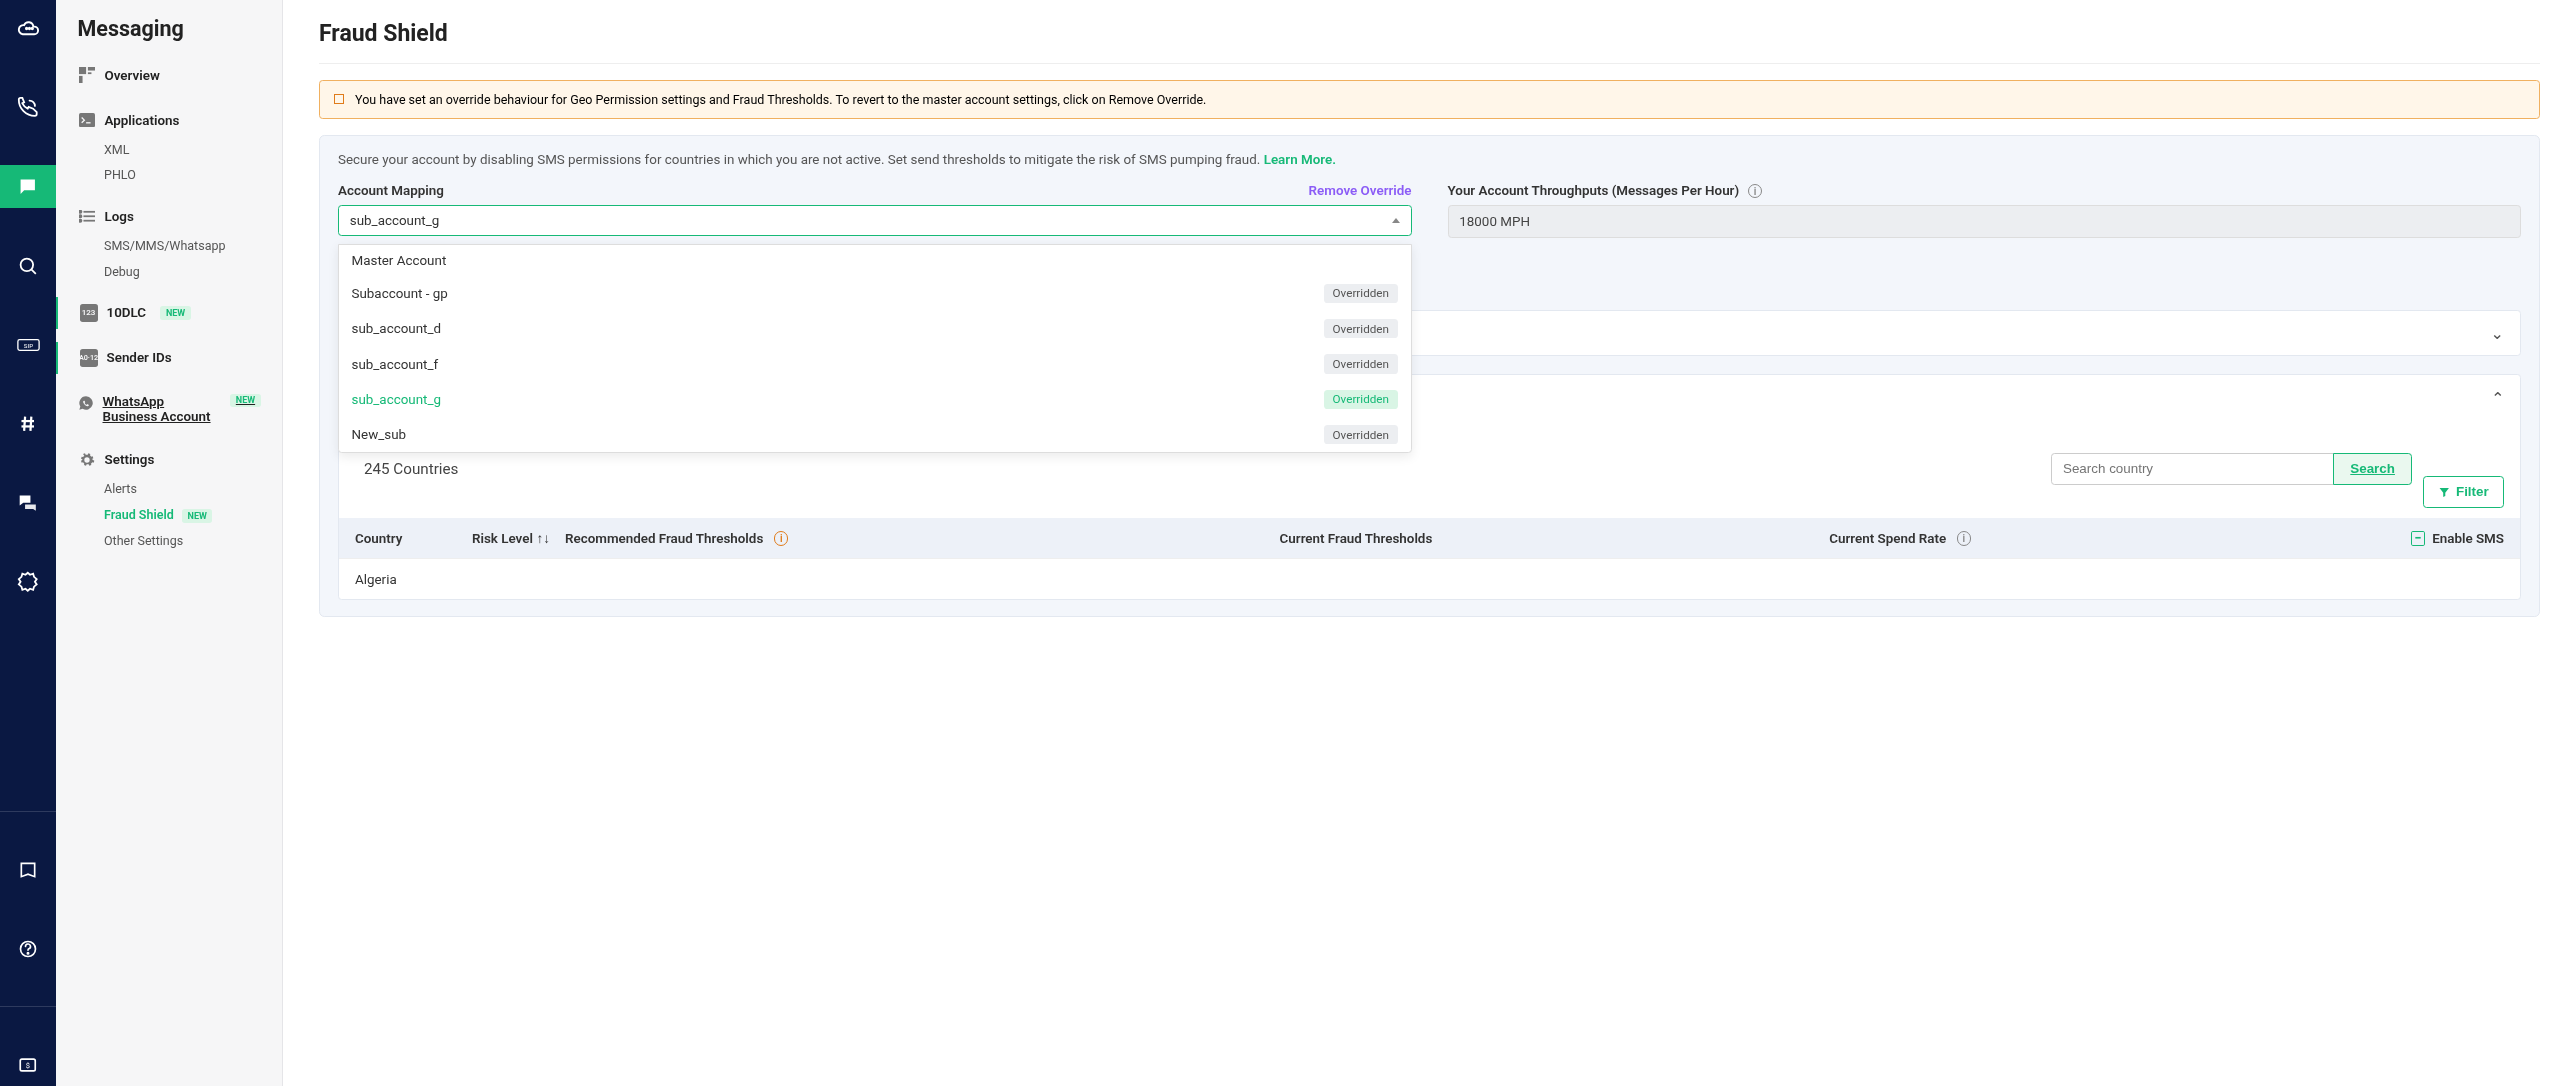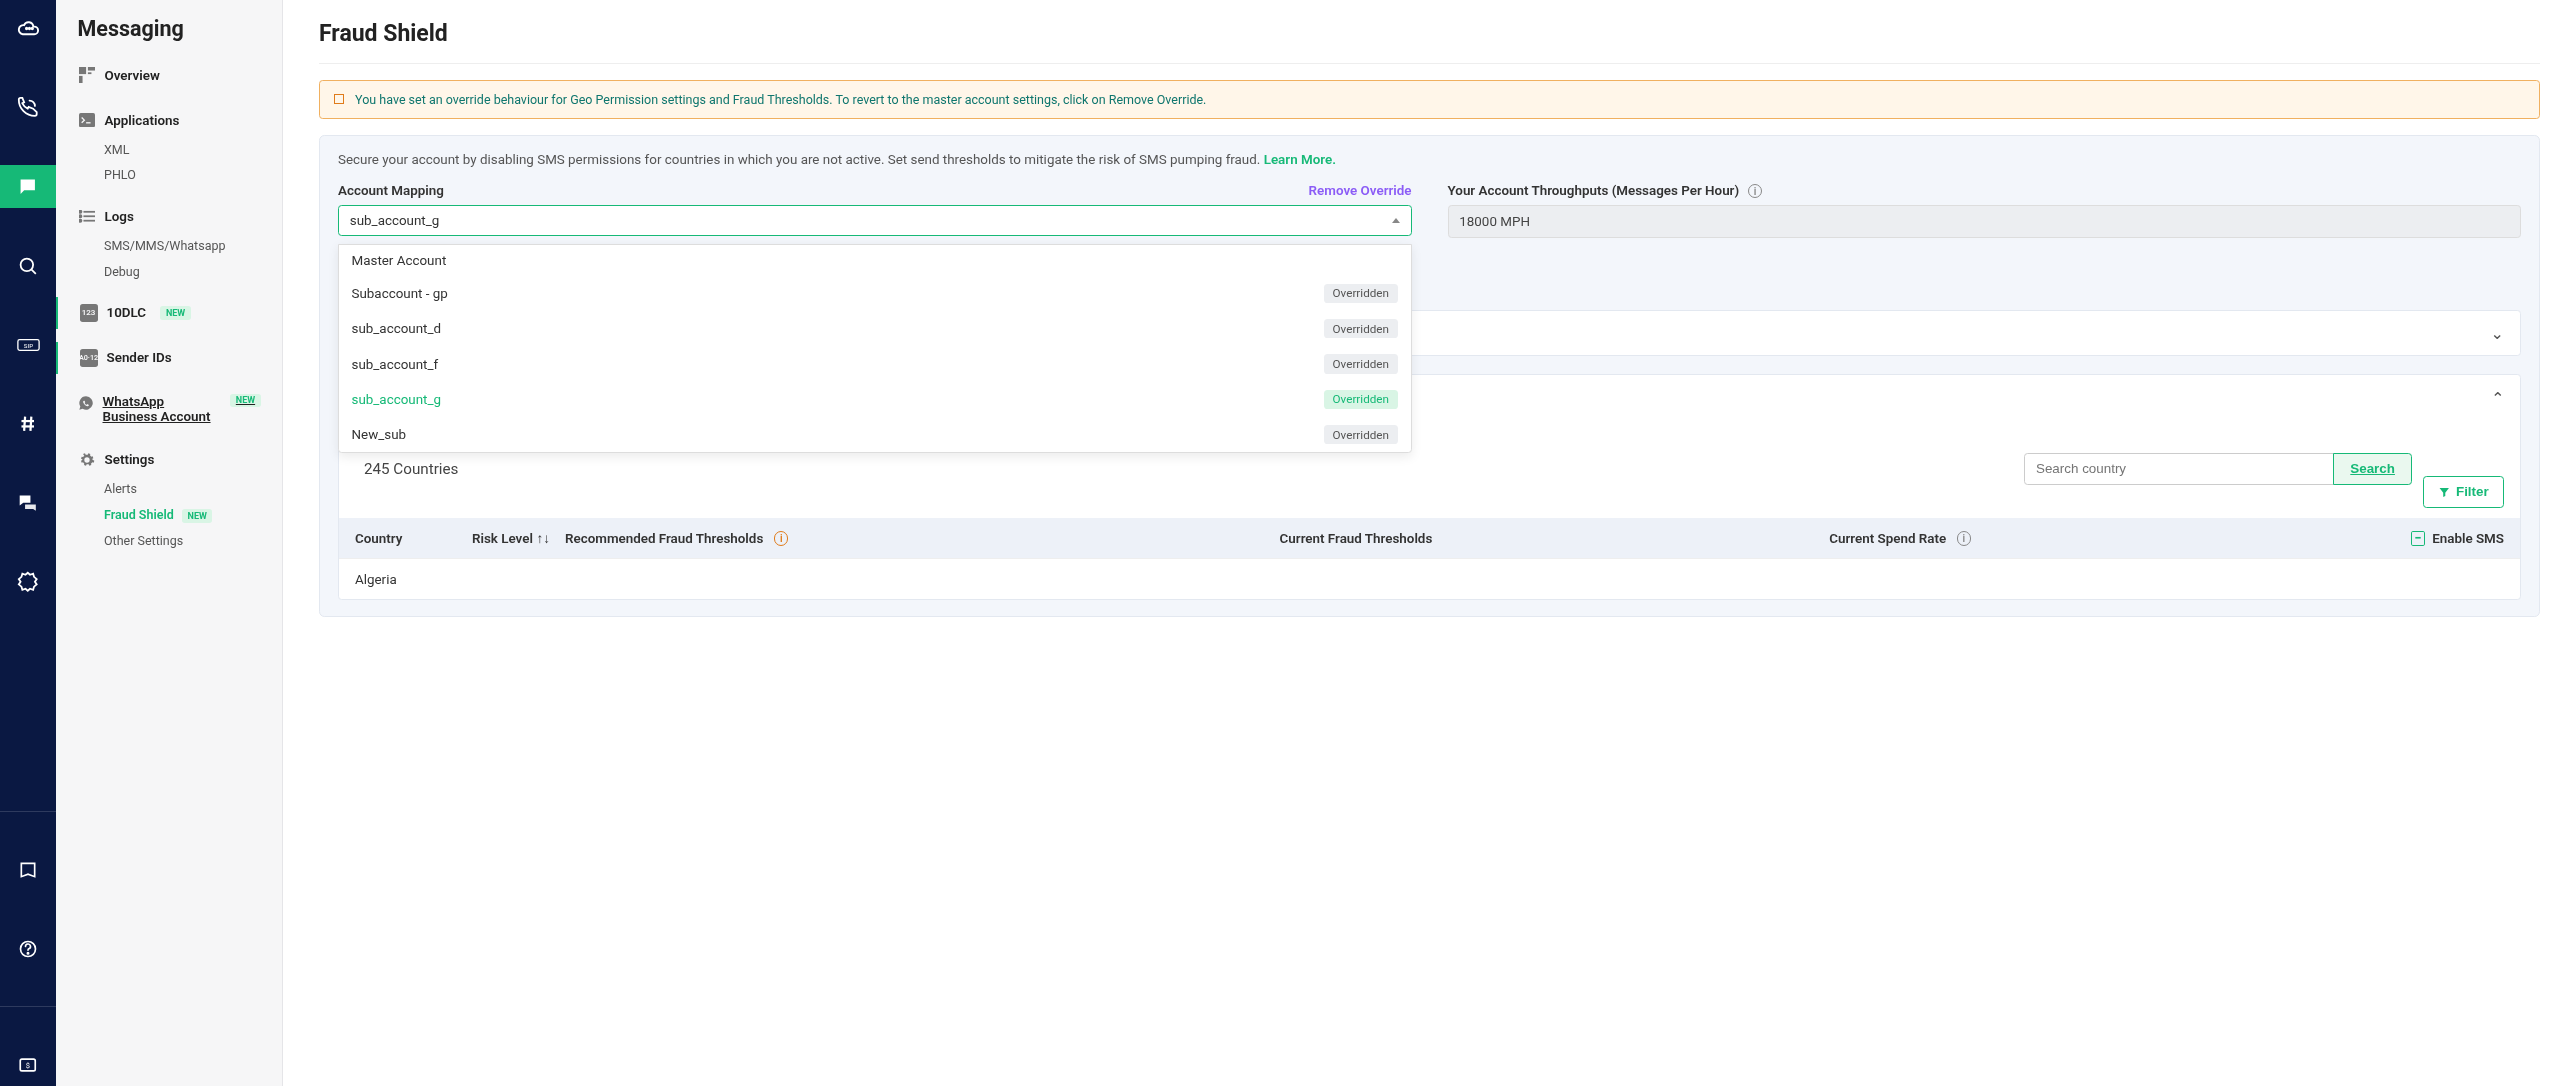--- a/index.html
+++ b/index.html
@@ -22,21 +22,21 @@
 .side-sub { padding: 5.4px 21.5px 5.4px 48px; color: #555; font-size: 12.5px; cursor: pointer; }
 .side-sub.active { color: #16b977; font-weight: 600; }
 .badge-new { background: #d9f5e5; color: #16b977; font-size: 9px; font-weight:700; padding: 1.8px 5.4px; border-radius: 2.7px; margin-left: 5.4px; }
 .side-active-bar { border-left: 2.7px solid #16b977; }
 
 
 .main { flex: 1; overflow-y: auto; padding: 20px 36px; }
 .page-title { font-size: 23px; font-weight: 700; color: #222; margin-bottom: 16px; }
 .hr { border-bottom: 0.9px solid #eee; margin-bottom: 16px; }
 
-.alert { border: 0.9px solid #f0b060; background: #fff6e9; border-radius: 3.6px; padding: 10.8px 14.3px; display: flex; align-items: center; gap: 10.8px; margin-bottom: 16px; color: #0f766e; }
+.alert { border: 0.9px solid #f0b060; background: #fff6e9; border-radius: 3.6px; padding: 10.8px 14.3px; display: flex; align-items: center; gap: 10.8px; margin-bottom: 16px; color: #000000; }
 .alert .sq { width: 10px; height: 10px; border: 1.8px solid #e07b1a; }
 
 .infobox { background: #f3f6fb; border: 0.9px solid #e3e8f0; border-radius: 5.4px; padding: 16px 18px; }
 .info-text { color: #555; font-size: 13.4px; margin-bottom: 16px; }
 .info-text a { color: #16b977; font-weight: 600; text-decoration: none; }
 
 .two-col { display: flex; gap: 36px; }
 .col { flex: 1; position: relative; }
 .col-label { font-weight: 600; font-size: 13.4px; color: #333; display:flex; align-items:center; justify-content:space-between; margin-bottom:7.2px;}
 .col-label .link { color: #8b5cf6; font-weight: 600; cursor: pointer; font-size: 13.4px; padding-left: 10px; }
@@ -52,21 +52,21 @@
 .dd-item.selected { color:#16b977; }
 .dd-item.selected .tag { background:#d9f5e5; color:#16b977; }
 .tag { background:#eceef1; color:#555; font-size:11.7px; padding:2.7px 9px; border-radius:3.6px; }
 
 .accordion { margin-top: 18px; background:#fff; border:0.9px solid #e3e8f0; border-radius:3.6px; }
 .acc-head { display:flex; justify-content:space-between; align-items:center; padding: 12.5px 16px; cursor:pointer; }
 .acc-head .chev { font-size:16px; color:#555; }
 
 .countries-bar { display:flex; justify-content:space-between; align-items:center; padding: 10.8px 16px; }
 .search-wrap { display:flex; gap:10.8px; align-items:center; }
-.search-input { background:#fff; border:0.9px solid #ccc; border-radius:3.6px 0 0 3.6px; padding:7.2px 10.8px; width:310px; font-size:13.4px; }
+.search-input { background:#fff; border:0.9px solid #ccc; border-radius:3.6px 0 0 3.6px; padding:7.2px 10.8px; width:283px; font-size:13.4px; }
 .search-btn { background:#eaf8ef; border:0.9px solid #16b977; color:#16b977; padding:7.2px 16px; border-radius:0 3.6px 3.6px 0; font-weight:600; cursor:pointer; margin-left:-0.9px; font-size:13.4px;text-decoration:underline;}
 .filter-btn { background:#fff; border:0.9px solid #16b977; color:#16b977; padding:7.2px 14.3px; border-radius:3.6px; font-weight:600; cursor:pointer; display:flex; align-items:center; gap:5.4px; font-size:13.4px;margin-top:46px;}
 
 .table-head { display:flex; background:#edf1f8; padding:12.5px 16px; font-weight:600; color:#333; font-size:13.4px; align-items:center; }
 .th-country { width:117px; }
 .th-risk { width:93px; display:flex; align-items:center; gap:3.6px; }
 .th-rec { flex:1.3; display:flex; align-items:center; gap:5.4px; }
 .th-cur { flex:1; }
 .th-spend { flex:1; display:flex; align-items:center; gap:5px; }
 .th-enable { width:125px; display:flex; align-items:center; gap:7.2px; justify-content:flex-end; }

